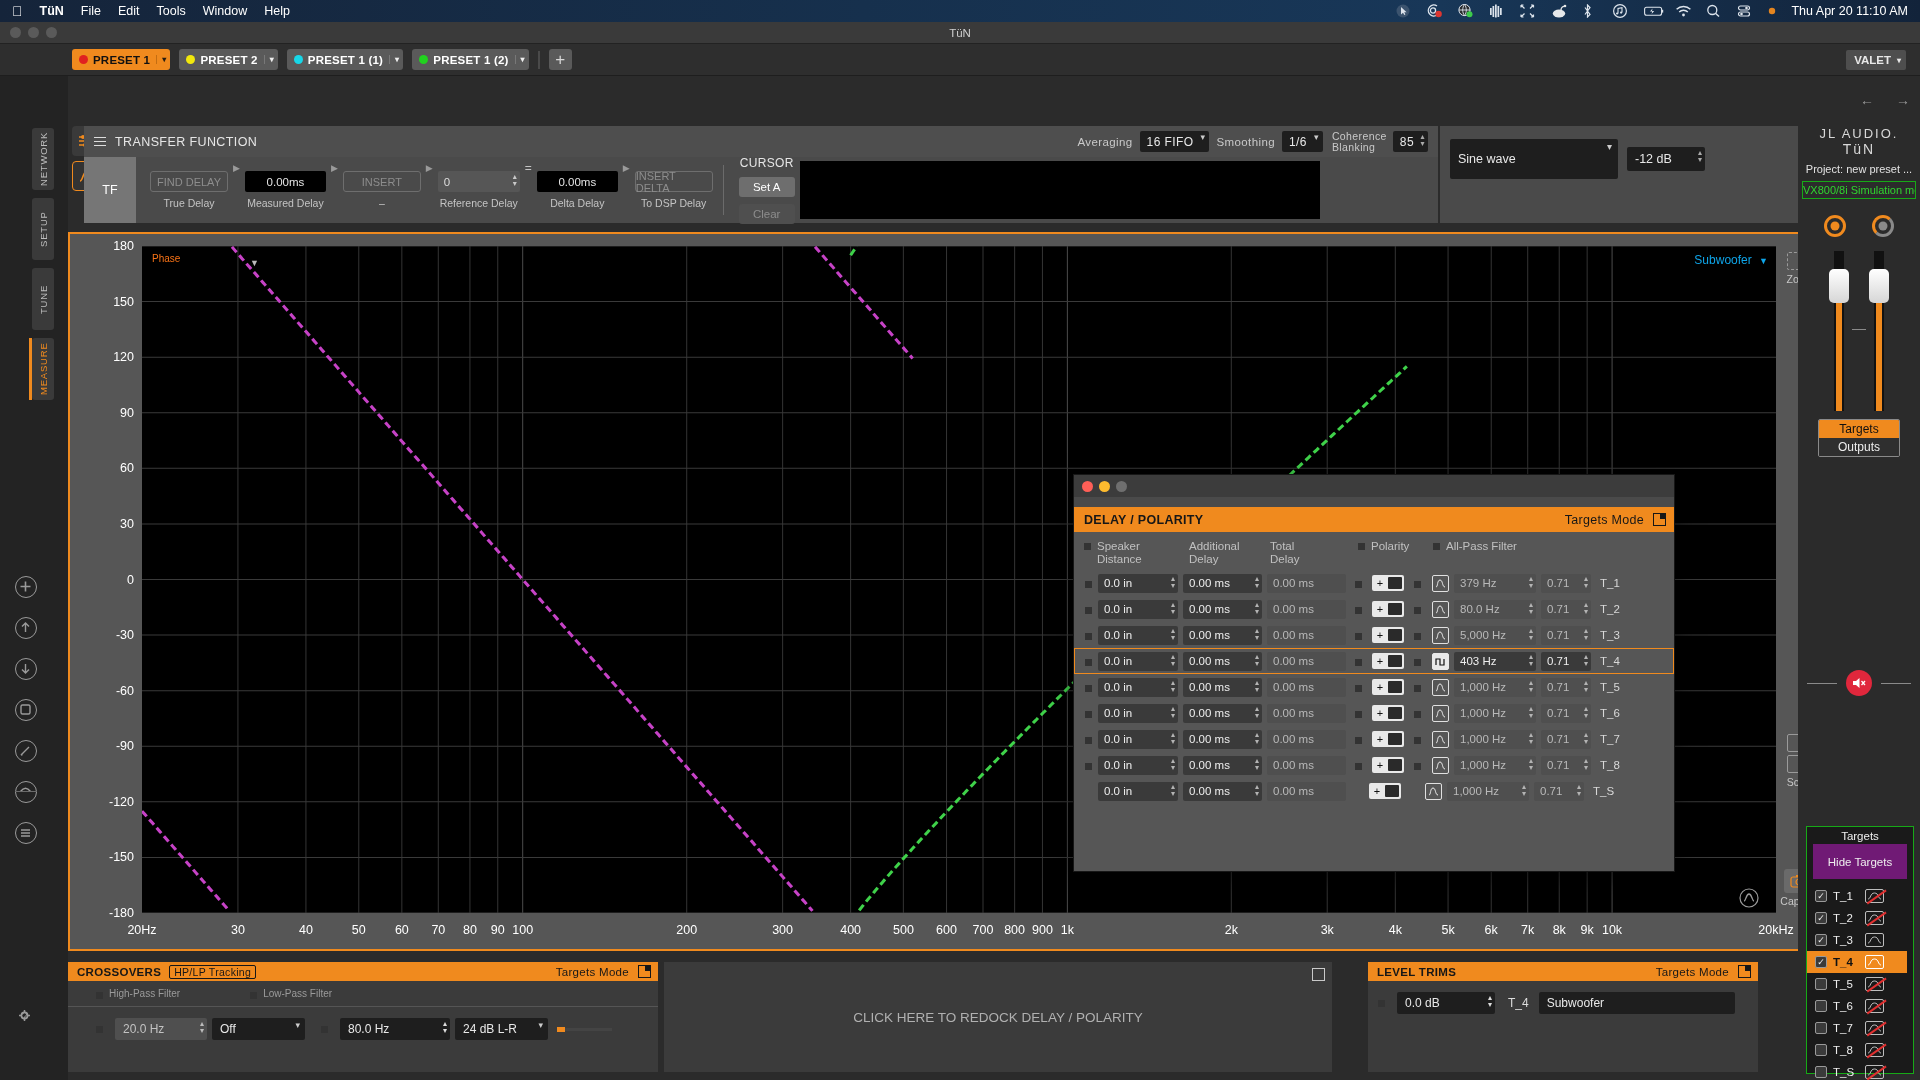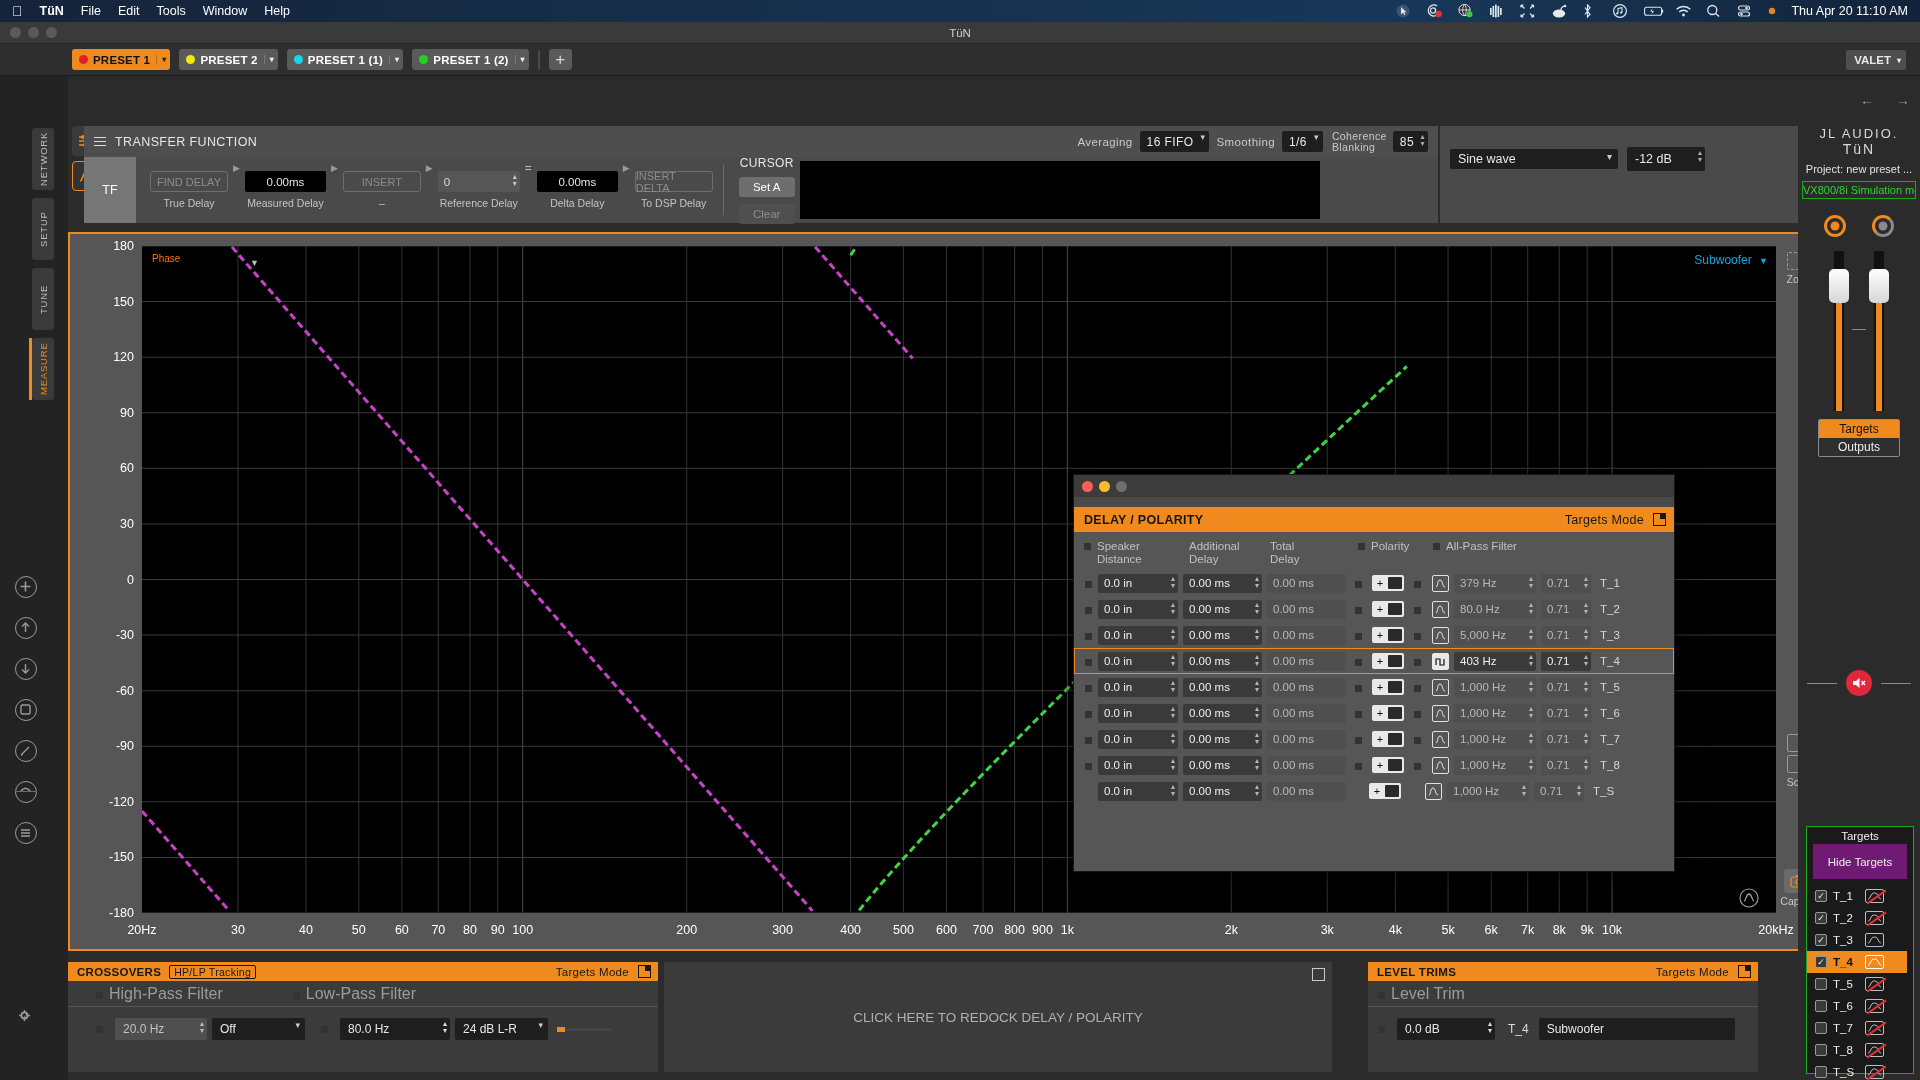--- a/index.html
+++ b/index.html
@@ -99,21 +99,21 @@
      font-size:11.5px; display:flex; align-items:center; justify-content:center; }
   .cbtn.dis { background:#4f4f4f; color:#8d8d8d; }
   .cursorpanel { flex:1; background:#000; margin:4px 0; }
 
   
   .sgwrap { position:absolute; right:80px; top:104px; width:400px; height:97px; background:#4a4a4a;}
   .sghdr { height:31px; background:#4e4e4e; display:flex; align-items:center;
     padding:0 10px; color:#e6e6e6; font-size:12.5px; letter-spacing:.4px; }
   .sgbody { height:66px; display:flex; align-items:center; padding:0 10px; gap:9px; }
   .wide-sel { background:#1e1e1e; color:#e8e8e8; font-size:12.5px; border-radius:2px;
-    height:20px; width:168px; padding:0 18px 0 8px; display:flex; align-items:center; position:relative; }
+    height:40px; width:168px; padding:0 18px 0 8px; display:flex; align-items:center; position:relative; }
   .wide-sel::after{ content:'▾'; position:absolute; right:6px; top:2px; font-size:10px; color:#ccc;}
   .db-num { background:#1e1e1e; color:#e8e8e8; font-size:12.5px; border-radius:2px;
     height:24px; width:78px; padding:0 16px 0 8px; display:flex; align-items:center; position:relative;}
   .playbtn { width:25px; height:25px; background:#5a5a5a; border-radius:3px; margin-left:auto;
     display:flex; align-items:center; justify-content:center; }
 
   
   .panes { position:absolute; right:0; top:104px; width:80px; }
   .panes .pl { color:#c7c7c7; font-size:10.5px; text-align:center; margin-bottom:4px;}
   .paneico { width:30px; height:17px; border:1.4px solid #9a9a9a; border-radius:2px; margin:0 auto 5px; }
@@ -168,21 +168,21 @@
   .apfico.on { background:#e9e9e9; color:#111; border-color:#e9e9e9; }
   .tlab { color:#d8d8d8; font-size:11.5px; width:40px; text-align:left; padding-left:9px;}
 
   
   .bp { position:absolute; bottom:8px; height:110px; background:#3b3b3b; }
   .bp-hdr { height:19px; background:#f08a1e; display:flex; align-items:center;
     padding:0 7px 0 9px; color:#171717; font-size:11.5px; font-weight:bold; letter-spacing:.3px;}
   .bp-hdr .tm { margin-left:auto; font-weight:normal; }
   .tagbox { border:1px solid #171717; border-radius:2px; font-weight:normal; font-size:10.5px;
      padding:0 4px; margin-left:8px; }
-  .subhdr { height:26px; display:flex; align-items:center; color:#9b9b9b; font-size:16px;
+  .subhdr { height:26px; display:flex; align-items:center; color:#9b9b9b; font-size:10px;
      border-bottom:1px solid #555; }
   .bp-row { display:flex; align-items:center; height:44px; }
   .csel { background:#1e1e1e; color:#e8e8e8; font-size:12px; border-radius:2px; height:22px;
     display:flex; align-items:center; padding:0 18px 0 8px; position:relative;}
   .csel::after{content:'▾'; position:absolute; right:5px; top:2px; font-size:9px; color:#ccc;}
   .cnum { background:#4f4f4f; color:#c2c2c2; font-size:12px; border-radius:2px; height:22px;
     display:flex; align-items:center; padding:0 16px 0 8px; position:relative;}
   .cnum.dark { background:#1e1e1e; color:#e8e8e8; }
 
   
@@ -1059,24 +1059,20 @@
   <div class="dock">
     <span>CLICK HERE TO REDOCK DELAY / POLARITY</span>
     <span class="dockbtn"></span>
   </div>
 
   <div class="bp" style="left:1368px; width:390px;">
     <div class="bp-hdr">
       <span>LEVEL TRIMS</span>
       <span class="tm">Targets Mode</span>
       <span class="dockico"></span>
-    </div>
-    <div class="subhdr">
-      <span class="sqdot" style="margin-left:10px"></span>
-      <span>Level Trim</span>
     </div>
     <div class="bp-row">
       <span class="sqdot" style="margin-left:10px; margin-top:0"></span>
       <span class="cnum dark" style="width:98px; margin-left:6px">
         <span>0.0 dB</span>
         <span class="spin" style="color:#ddd">▴<br>▾</span>
       </span>
       <span style="color:#ddd; font-size:12px; margin-left:13px;">T_4</span>
       <span style="background:#1e1e1e;color:#e8e8e8;font-size:12px;height:22px;border-radius:2px;width:196px;display:flex;align-items:center;padding-left:8px;margin-left:10px;">Subwoofer</span>
     </div>

